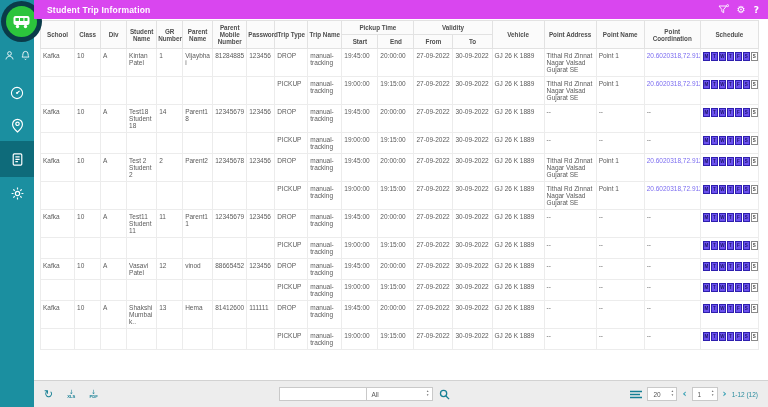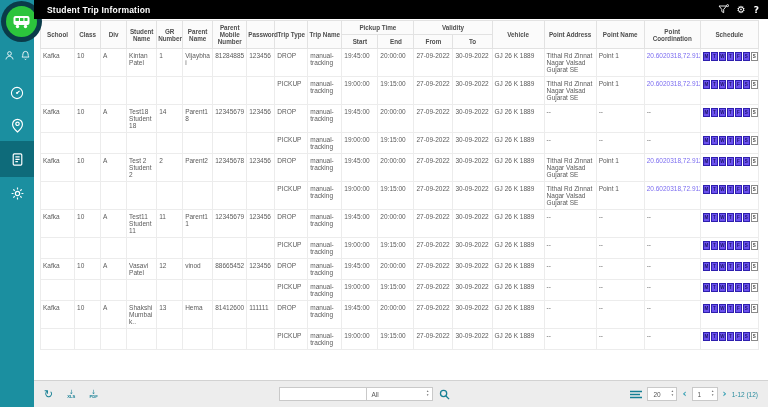--- a/index.html
+++ b/index.html
@@ -12,21 +12,21 @@
     background: #0a3b49; display: flex; align-items: center; justify-content: center; z-index: 6; }
   .logo-inner { width: 31px; height: 31px; border-radius: 50%; background: #2cc43c;
     display: flex; align-items: center; justify-content: center; }
   .side-icons { position: absolute; top: 50px; left: 0; width: 34px; display: flex;
     flex-direction: column; align-items: center; }
   .icon-pair { display: flex; gap: 5px; margin-bottom: 16px; }
   .side-item { width: 34px; height: 32px; display: flex; align-items: center; justify-content: center; cursor: pointer; }
   .side-item.active { background: #0e6b7a; height: 36px; }
 
   
-  .topbar { position: absolute; left: 34px; right: 0; top: 0; height: 19px; background: #000000;
+  .topbar { position: absolute; left: 34px; right: 0; top: 0; height: 19px; background: #d946ef;
     display: flex; align-items: center; padding: 0 9px 0 13px; z-index: 5; }
   .topbar-title { color: #fff; font-size: 8.5px; font-weight: bold; letter-spacing: .2px; }
   .topbar-icons { margin-left: auto; display: flex; align-items: center; gap: 8px; }
   .glyph-white { color: #fff; font-family: "DejaVu Sans", sans-serif; }
   .gear { font-size: 10px; line-height: 1; cursor: pointer; }
   .help { font-size: 9px; font-weight: bold; cursor: pointer; }
 
   
   .content { position: absolute; left: 34px; top: 19px; right: 0; bottom: 27px;
     padding: 1px 4px 0 6px; overflow: hidden; }

